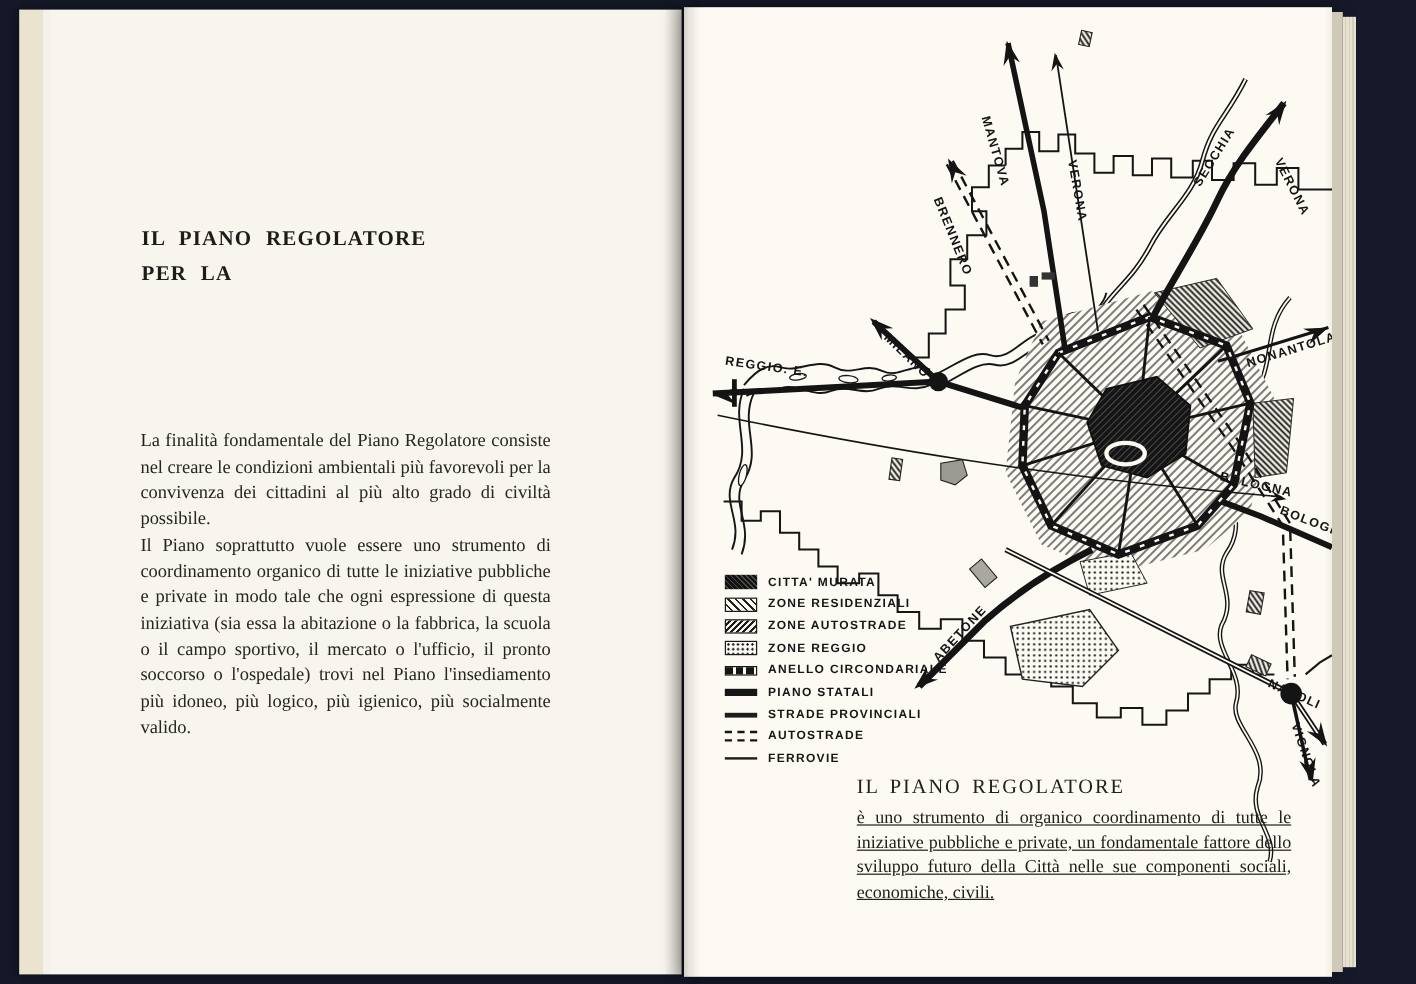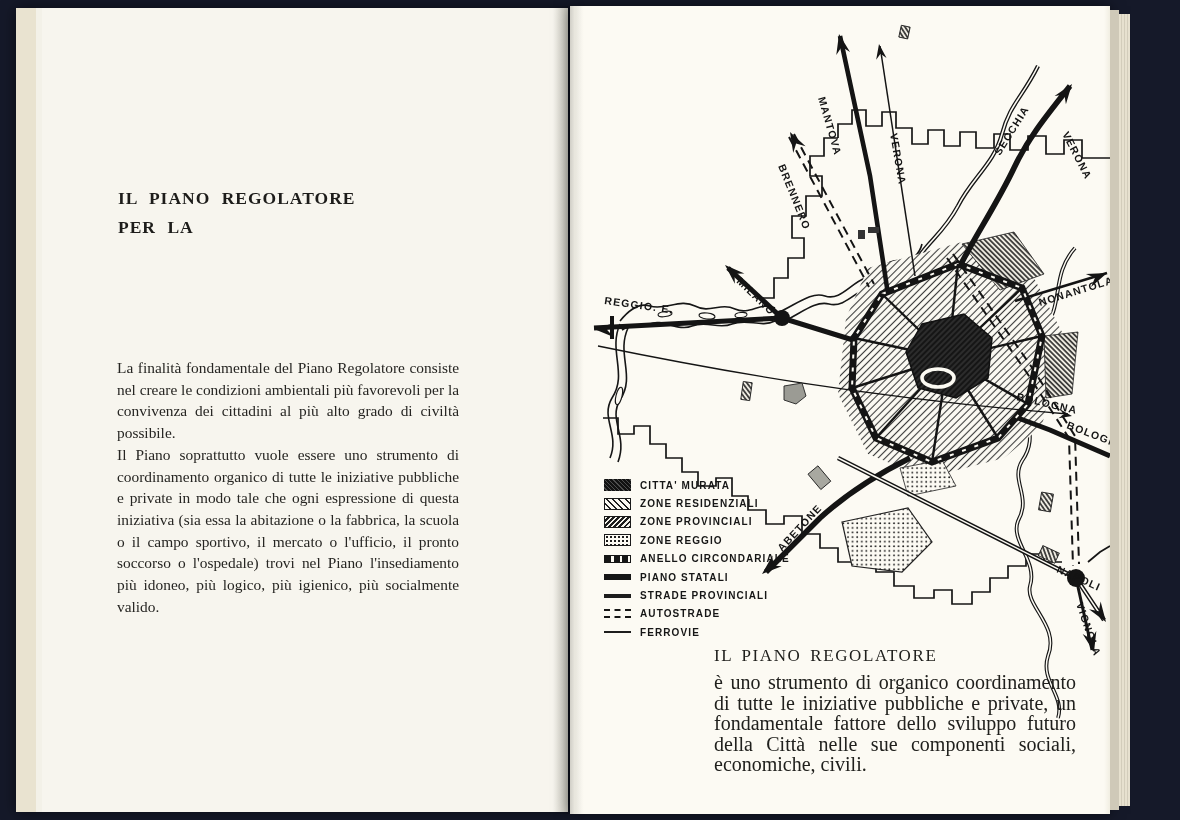--- a/index.html
+++ b/index.html
@@ -42,21 +42,21 @@
   .sw-ind{height:12px;border:1px solid #1a1a1a;background:repeating-linear-gradient(135deg,#f4f2ea 0 1.8px,#1c1c1c 1.8px 3.6px);}
   .sw-verdi{height:12px;border:1px solid #1a1a1a;background-image:radial-gradient(circle,#1c1c1c 1px,rgba(0,0,0,0) 1.15px);background-size:4px 4px;}
   .sw-anello{height:8px;background:repeating-linear-gradient(90deg,#161616 0 6px,#fcfaf3 6px 8.5px);border:1px solid #161616;}
   .sw-statali{height:6px;background:#161616;}
   .sw-prov{height:4px;background:#1d1d1d;}
   .sw-auto{height:9px;border-top:2.6px dashed #161616;border-bottom:2.6px dashed #161616;}
   .sw-ferr{height:1.8px;background:#1d1d1d;}
 
   .map-caption{position:absolute;left:144px;top:640px;width:362px;z-index:5;color:#20201d;}
   .map-caption-title{font-size:17px;letter-spacing:1.6px;word-spacing:3px;margin-bottom:6px;}
-  .map-caption-body{font-size:20px;line-height:20.6px;text-align:justify;}
+  .map-caption-body{font-size:15px;line-height:20.6px;text-align:justify;text-decoration:underline;}
 
   svg.map{position:absolute;left:0;top:0;z-index:1;}
   svg text{font-family:"Liberation Sans",sans-serif;font-size:10.5px;font-weight:bold;
     letter-spacing:1.2px;fill:#141414;}
 </style>
 </head>
 <body>
 
 <div class="page page-left">
   <div class="book-title">
@@ -233,21 +233,21 @@
     <div class="legend-row">
       <span class="sw sw-murata"></span>
       <span class="legend-label">CITTA' MURATA</span>
     </div>
     <div class="legend-row">
       <span class="sw sw-res"></span>
       <span class="legend-label">ZONE RESIDENZIALI</span>
     </div>
     <div class="legend-row">
       <span class="sw sw-ind"></span>
-      <span class="legend-label">ZONE PROVINCIALI</span>
+      <span class="legend-label">ZONE AUTOSTRADE</span>
     </div>
     <div class="legend-row">
       <span class="sw sw-verdi"></span>
       <span class="legend-label">ZONE REGGIO</span>
     </div>
     <div class="legend-row">
       <span class="sw sw-anello"></span>
       <span class="legend-label">ANELLO CIRCONDARIALE</span>
     </div>
     <div class="legend-row">

